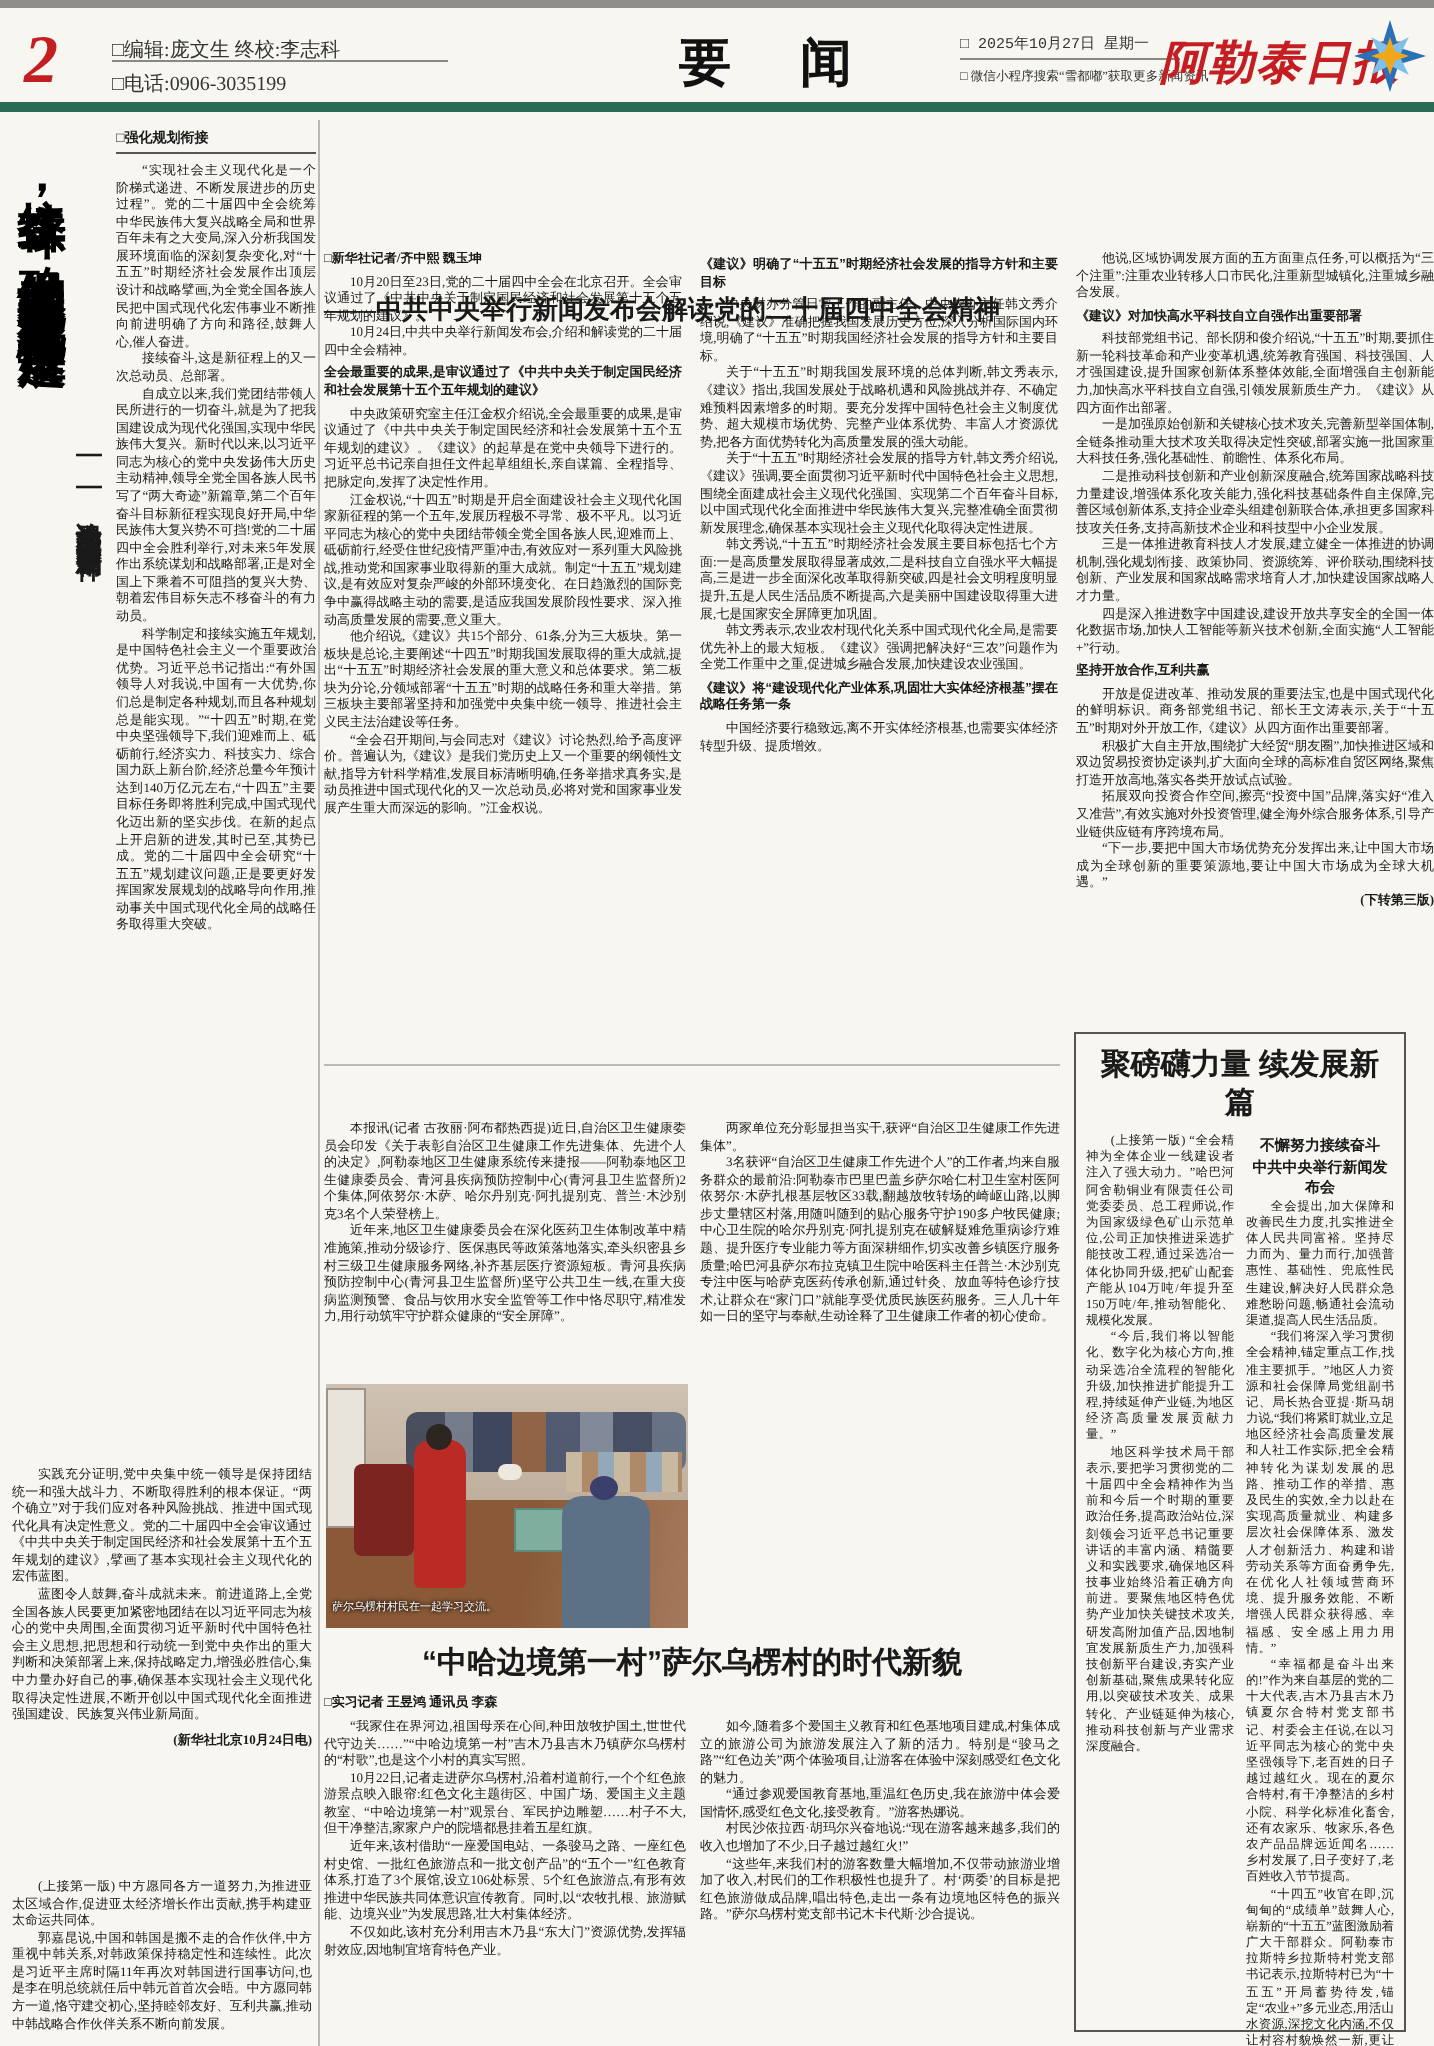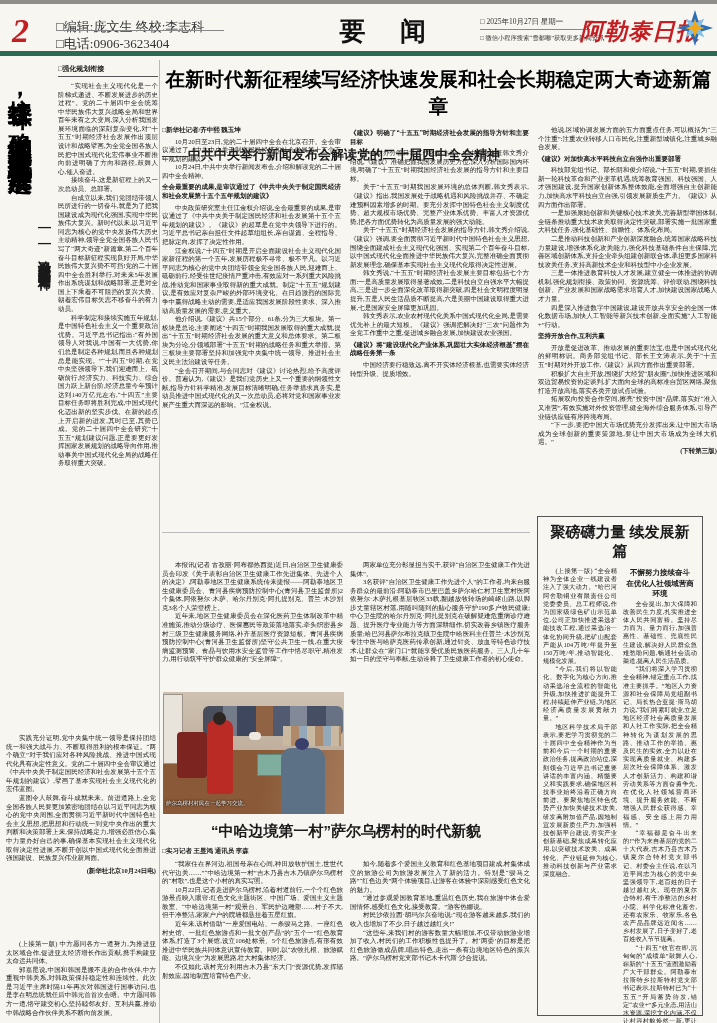--- a/index.html
+++ b/index.html
@@ -6,21 +6,21 @@
   html,body { background:#a8a8a4; }
   #page {
     position: relative; width: 717px; height: 1023px; margin: 0 auto;
     background: #f7f6f1; overflow: hidden;
     font-family: "Liberation Serif", serif; color: #1a1a1a;
     box-shadow: 0 0 8px rgba(0,0,0,.5);
     border-top: 4px solid #8d8d89;
   }
   
   .pageno { position:absolute; left:12px; top:8px; font: italic 900 34px "Liberation Serif", serif; color:#c41e22; }
-  .hline  { position:absolute; font-size:13px; color:#333; white-space:nowrap; }
+  .hline  { position:absolute; font-size:10px; color:#333; white-space:nowrap; }
   .hrule  { position:absolute; height:1px; background:#888; }
   .section-title { position:absolute; left:280px; top:10px; width:160px; text-align:right;
                    font: 900 26px "Liberation Serif", serif; letter-spacing:14px; color:#111; }
   .masthead { position:absolute; left:580px; top:12px; font: italic 900 23px "Liberation Serif", serif; color:#c41e22; letter-spacing:1px; }
   .logo { position:absolute; left:676px; top:4px; width:38px; height:40px; }
   .greenbar { position:absolute; left:0; top:47px; width:717px; height:5px; background:#2b6b55; }
   .vrule { position:absolute; left:159px; top:56px; width:1px; height:967px; background:#b8b8b4; }
 
   
   .art { font-size:6.5px; line-height:1.32; overflow:hidden; text-align:justify; }
@@ -99,25 +99,25 @@
 </style>
 </head>
 <body>
 
 <div id="page">
 
   <div class="pageno">2</div>
 
   <div class="hline" style="left:56px; top:14px;">□编辑:庞文生  终校:李志科</div>
   <div class="hrule" style="left:56px; top:26px; width:168px;"></div>
-  <div class="hline" style="left:56px; top:31px;">□电话:0906-3623404</div>
+  <div class="hline" style="left:56px; top:31px;">□电话:0906-3035199</div>
 
   <div class="section-title">要 闻</div>
 
-  <div class="hline" style="left:480px; top:13px; font-size:7.5px;">□ 2025年10月27日  星期一</div>
+  <div class="hline" style="left:480px; top:13px; font-size:7.5px;font-family:Liberation Mono, monospace;">□ 2025年10月27日  星期一</div>
   <div class="hrule" style="left:480px; top:25px; width:110px;"></div>
   <div class="hline" style="left:480px; top:30px; font-size:6.3px;">□ 微信小程序搜索“雪都嘟”获取更多新闻资讯</div>
 
   <div class="masthead">阿勒泰日报</div>
   <span class="logo">
     <svg width="38" height="40" viewBox="0 0 40 40">
       <polygon points="20,1 24.5,15.5 39,20 24.5,24.5 20,39 15.5,24.5 1,20 15.5,15.5" fill="#2a6fb8"></polygon>
       <polygon points="20,6 23.5,16.5 34,20 23.5,23.5 20,34 16.5,23.5 6,20 16.5,16.5" fill="#7fc0ea" transform="rotate(45 20 20)"></polygon>
       <polygon points="20,10 22.5,17.5 30,20 22.5,22.5 20,30 17.5,22.5 10,20 17.5,17.5" fill="#f0a818"></polygon>
     </svg>
@@ -139,21 +139,20 @@
   <div class="comm-ending art">
       <p class="p">实践充分证明,党中央集中统一领导是保持团结统一和强大战斗力、不断取得胜利的根本保证。“两个确立”对于我们应对各种风险挑战、推进中国式现代化具有决定性意义。党的二十届四中全会审议通过《中共中央关于制定国民经济和社会发展第十五个五年规划的建议》,擘画了基本实现社会主义现代化的宏伟蓝图。</p>
       <p class="p">蓝图令人鼓舞,奋斗成就未来。前进道路上,全党全国各族人民要更加紧密地团结在以习近平同志为核心的党中央周围,全面贯彻习近平新时代中国特色社会主义思想,把思想和行动统一到党中央作出的重大判断和决策部署上来,保持战略定力,增强必胜信心,集中力量办好自己的事,确保基本实现社会主义现代化取得决定性进展,不断开创以中国式现代化全面推进强国建设、民族复兴伟业新局面。</p>
       <p class="dateline">(新华社北京10月24日电)</p>
     </div>
   <div class="left-jump art">
       <p class="p">(上接第一版)  中方愿同各方一道努力,为推进亚太区域合作,促进亚太经济增长作出贡献,携手构建亚太命运共同体。</p>
       <p class="p">郭嘉昆说,中国和韩国是搬不走的合作伙伴,中方重视中韩关系,对韩政策保持稳定性和连续性。此次是习近平主席时隔11年再次对韩国进行国事访问,也是李在明总统就任后中韩元首首次会晤。中方愿同韩方一道,恪守建交初心,坚持睦邻友好、互利共赢,推动中韩战略合作伙伴关系不断向前发展。</p>
     </div>
 
-  <h1 class="main-headline">在新时代新征程续写经济快速发展和社会长期稳定两大奇迹新篇章</h1>
   <h2 class="main-subhead">——中共中央举行新闻发布会解读党的二十届四中全会精神</h2>
   <div class="main-cols">
     <div class="col art">
         <p class="byline">□新华社记者/齐中熙 魏玉坤</p>
         <p class="p">10月20日至23日,党的二十届四中全会在北京召开。全会审议通过了《中共中央关于制定国民经济和社会发展第十五个五年规划的建议》。</p>
         <p class="p">10月24日,中共中央举行新闻发布会,介绍和解读党的二十届四中全会精神。</p>
         <p class="sub">全会最重要的成果,是审议通过了《中共中央关于制定国民经济和社会发展第十五个五年规划的建议》</p>
         <p class="p">中央政策研究室主任江金权介绍说,全会最重要的成果,是审议通过了《中共中央关于制定国民经济和社会发展第十五个五年规划的建议》。《建议》的起草是在党中央领导下进行的。习近平总书记亲自担任文件起草组组长,亲自谋篇、全程指导、把脉定向,发挥了决定性作用。</p>
         <p class="p">江金权说,“十四五”时期是开启全面建设社会主义现代化国家新征程的第一个五年,发展历程极不寻常、极不平凡。以习近平同志为核心的党中央团结带领全党全国各族人民,迎难而上、砥砺前行,经受住世纪疫情严重冲击,有效应对一系列重大风险挑战,推动党和国家事业取得新的重大成就。制定“十五五”规划建议,是有效应对复杂严峻的外部环境变化、在日趋激烈的国际竞争中赢得战略主动的需要,是适应我国发展阶段性要求、深入推动高质量发展的需要,意义重大。</p>
         <p class="p">他介绍说,《建议》共15个部分、61条,分为三大板块。第一板块是总论,主要阐述“十四五”时期我国发展取得的重大成就,提出“十五五”时期经济社会发展的重大意义和总体要求。第二板块为分论,分领域部署“十五五”时期的战略任务和重大举措。第三板块主要部署坚持和加强党中央集中统一领导、推进社会主义民主法治建设等任务。</p>
@@ -231,21 +230,21 @@
   <div class="box">
     <div class="box-headline">聚磅礴力量 续发展新篇</div>
     <div class="box-cols">
       <div class="col art">
           <p class="p">(上接第一版)  “全会精神为全体企业一线建设者注入了强大动力。”哈巴河阿舍勒铜业有限责任公司党委委员、总工程师说,作为国家级绿色矿山示范单位,公司正加快推进采选扩能技改工程,通过采选冶一体化协同升级,把矿山配套产能从104万吨/年提升至150万吨/年,推动智能化、规模化发展。</p>
           <p class="p">“今后,我们将以智能化、数字化为核心方向,推动采选冶全流程的智能化升级,加快推进扩能提升工程,持续延伸产业链,为地区经济高质量发展贡献力量。”</p>
           <p class="p">地区科学技术局干部表示,要把学习贯彻党的二十届四中全会精神作为当前和今后一个时期的重要政治任务,提高政治站位,深刻领会习近平总书记重要讲话的丰富内涵、精髓要义和实践要求,确保地区科技事业始终沿着正确方向前进。要聚焦地区特色优势产业加快关键技术攻关,研发高附加值产品,因地制宜发展新质生产力,加强科技创新平台建设,夯实产业创新基础,聚焦成果转化应用,以突破技术攻关、成果转化、产业链延伸为核心,推动科技创新与产业需求深度融合。</p>
         </div>
       <div class="col art">
           <p class="subc">不懈努力接续奋斗</p>
-          <p class="subc">在优化人社领域营商环境</p>
+          <p class="subc">中共中央举行新闻发布会</p>
           <p class="p">全会提出,加大保障和改善民生力度,扎实推进全体人民共同富裕。坚持尽力而为、量力而行,加强普惠性、基础性、兜底性民生建设,解决好人民群众急难愁盼问题,畅通社会流动渠道,提高人民生活品质。</p>
           <p class="p">“我们将深入学习贯彻全会精神,锚定重点工作,找准主要抓手。”地区人力资源和社会保障局党组副书记、局长热合亚提·斯马胡力说,“我们将紧盯就业,立足地区经济社会高质量发展和人社工作实际,把全会精神转化为谋划发展的思路、推动工作的举措、惠及民生的实效,全力以赴在实现高质量就业、构建多层次社会保障体系、激发人才创新活力、构建和谐劳动关系等方面奋勇争先,在优化人社领域营商环境、提升服务效能、不断增强人民群众获得感、幸福感、安全感上用力用情。”</p>
           <p class="p">“幸福都是奋斗出来的!”作为来自基层的党的二十大代表,吉木乃县吉木乃镇夏尔合特村党支部书记、村委会主任说,在以习近平同志为核心的党中央坚强领导下,老百姓的日子越过越红火。现在的夏尔合特村,有干净整洁的乡村小院、科学化标准化畜舍,还有农家乐、牧家乐,各色农产品品牌远近闻名……乡村发展了,日子变好了,老百姓收入节节提高。</p>
           <p class="p">“十四五”收官在即,沉甸甸的“成绩单”鼓舞人心,崭新的“十五五”蓝图激励着广大干部群众。阿勒泰市拉斯特乡拉斯特村党支部书记表示,拉斯特村已为“十五五”开局蓄势待发,锚定“农业+”多元业态,用活山水资源,深挖文化内涵,不仅让村容村貌焕然一新,更让村集体经济节节攀升。今年前9个月,村集体收入已达111万元,不断壮大的产业版图和可感可及的民心实事,托起乡亲们满满的幸福。</p>
         </div>
     </div>
   </div>
 
 </div>
 

